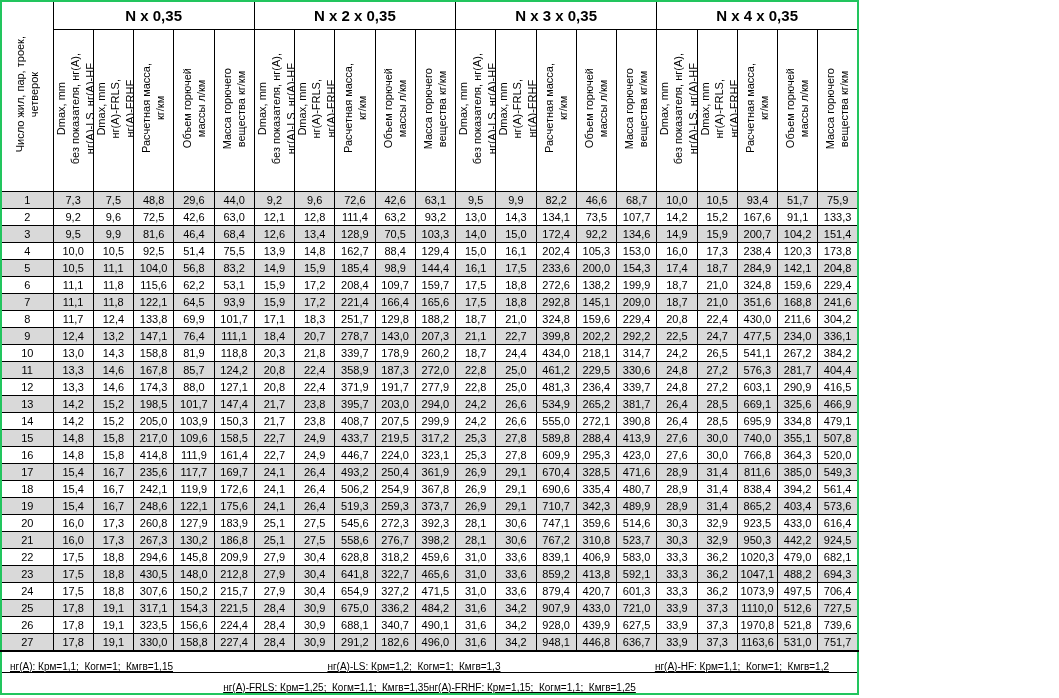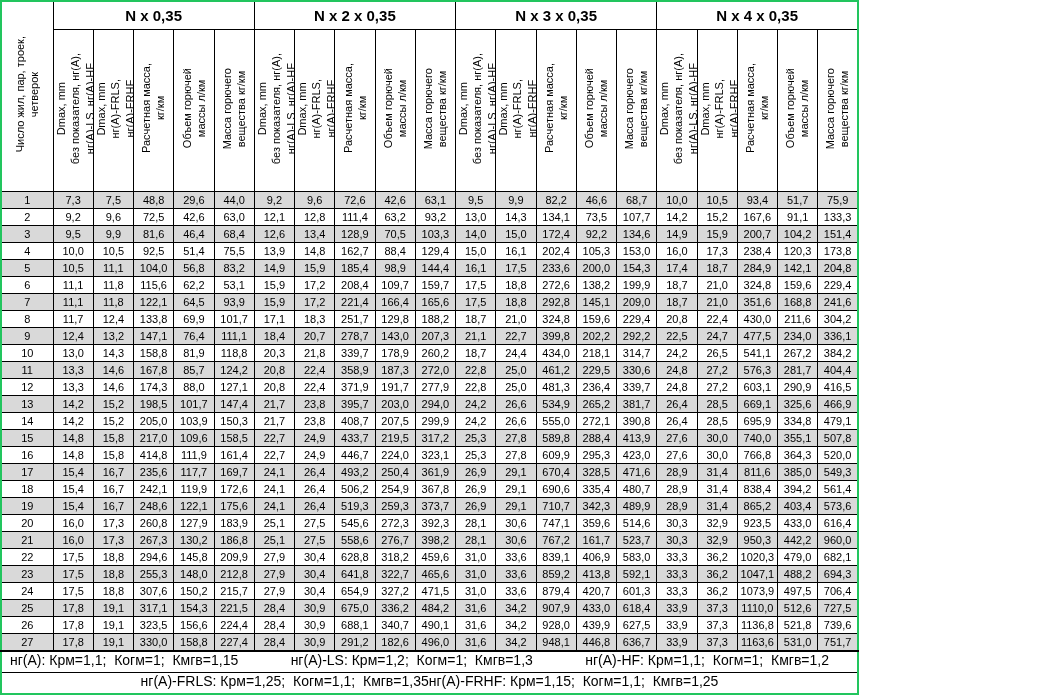--- a/index.html
+++ b/index.html
@@ -8,21 +8,21 @@
   .spec th, .spec td { border:1px solid #000; text-align:center; vertical-align:middle; padding:0; overflow:hidden; }
   .gtitle { height:27px; font-size:15px; font-weight:bold; }
   .subhead { height:161px; font-weight:normal; background:#fff; }
   .rowhead { font-weight:normal; background:#fff; }
   .vtext { display:inline-block; writing-mode:vertical-rl; transform:rotate(180deg); white-space:pre-line; font-size:11px; line-height:1.3; text-align:center; }
   tbody td { height:16px; font-size:11px; line-height:16px; }
   tbody tr:nth-child(odd) { background:#d9d9d9; }
   tbody tr:nth-child(even) { background:#ffffff; }
   tfoot td { border-left:0; border-right:0; border-bottom:0; border-top:0; }
   tfoot tr:first-child td { border-top:2px solid #000; }
-  .frow { display:flex; align-items:flex-start; font-size:14px; height:20px; }
+  .frow { display:flex; align-items:flex-end; font-size:10px; height:20px;text-decoration:underline; }
   .frow span { white-space:pre; }
   .frow1 { justify-content:space-between; padding:0 28px 0 8px; }
   .frow2 { justify-content:center; }
 </style>
 </head>
 <body>
 
 <table class="spec">
   <colgroup>
     <col style="width:52px">
@@ -559,27 +559,27 @@
         <td>130,2</td>
         <td>186,8</td>
         <td>25,1</td>
         <td>27,5</td>
         <td>558,6</td>
         <td>276,7</td>
         <td>398,2</td>
         <td>28,1</td>
         <td>30,6</td>
         <td>767,2</td>
-        <td>161,7</td>
+        <td>310,8</td>
         <td>523,7</td>
         <td>30,3</td>
         <td>32,9</td>
         <td>950,3</td>
         <td>442,2</td>
-        <td>960,0</td>
+        <td>924,5</td>
       </tr>
       <tr>
         <td>22</td>
         <td>17,5</td>
         <td>18,8</td>
         <td>294,6</td>
         <td>145,8</td>
         <td>209,9</td>
         <td>27,9</td>
         <td>30,4</td>
@@ -594,21 +594,21 @@
         <td>33,3</td>
         <td>36,2</td>
         <td>1020,3</td>
         <td>479,0</td>
         <td>682,1</td>
       </tr>
       <tr>
         <td>23</td>
         <td>17,5</td>
         <td>18,8</td>
-        <td>255,3</td>
+        <td>430,5</td>
         <td>148,0</td>
         <td>212,8</td>
         <td>27,9</td>
         <td>30,4</td>
         <td>641,8</td>
         <td>322,7</td>
         <td>465,6</td>
         <td>31,0</td>
         <td>33,6</td>
         <td>859,2</td>
@@ -652,21 +652,21 @@
         <td>221,5</td>
         <td>28,4</td>
         <td>30,9</td>
         <td>675,0</td>
         <td>336,2</td>
         <td>484,2</td>
         <td>31,6</td>
         <td>34,2</td>
         <td>907,9</td>
         <td>433,0</td>
-        <td>618,4</td>
+        <td>721,0</td>
         <td>33,9</td>
         <td>37,3</td>
         <td>1110,0</td>
         <td>512,6</td>
         <td>727,5</td>
       </tr>
       <tr>
         <td>26</td>
         <td>17,8</td>
         <td>19,1</td>
@@ -678,21 +678,21 @@
         <td>688,1</td>
         <td>340,7</td>
         <td>490,1</td>
         <td>31,6</td>
         <td>34,2</td>
         <td>928,0</td>
         <td>439,9</td>
         <td>627,5</td>
         <td>33,9</td>
         <td>37,3</td>
-        <td>1136,8</td>
+        <td>1970,8</td>
         <td>521,8</td>
         <td>739,6</td>
       </tr>
       <tr>
         <td>27</td>
         <td>17,8</td>
         <td>19,1</td>
         <td>330,0</td>
         <td>158,8</td>
         <td>227,4</td>

